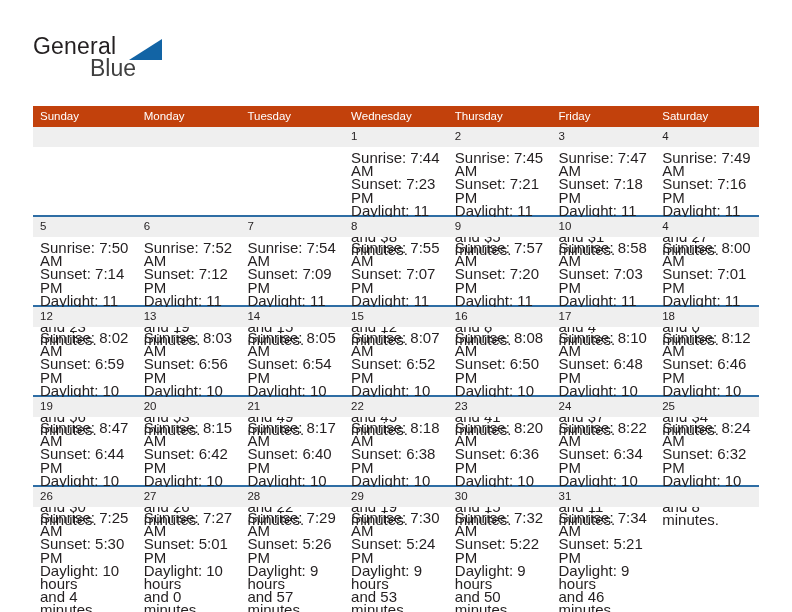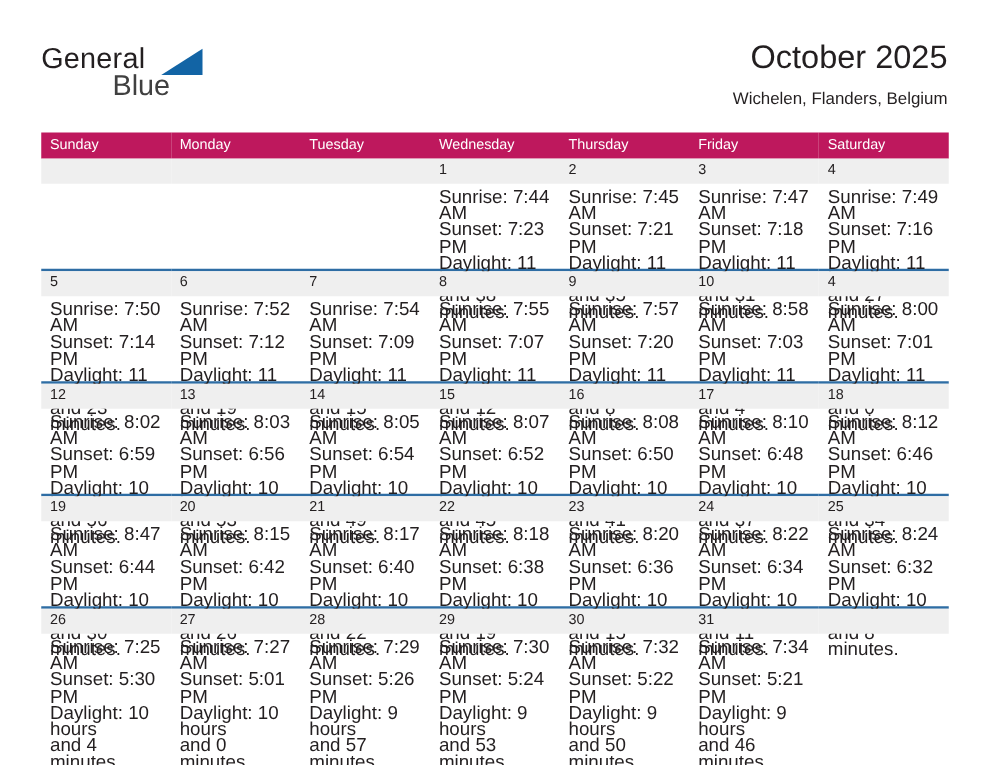--- a/index.html
+++ b/index.html
@@ -90,21 +90,21 @@
     position: absolute;
     left: 33px;
     top: 106px;
     width: 726px;
     border-collapse: collapse;
     table-layout: fixed;
   }
   .cal col { width: 103.71px; }
 
   thead th {
-    background: #be185d;
+    background: #c2410c;
     color: #ffffff;
     font-size: 11.5px;
     font-weight: normal;
     text-align: left;
     padding: 4px 0 5px 7px;
     height: 12px;
     font-family: "Liberation Sans", sans-serif;
   }
 
   tbody td {
@@ -145,24 +145,20 @@
 <div class="page">
 
   <div class="top">
 
     <div class="brand">
       <span class="brand-general">General</span>
       <span class="brand-tri"></span>
       <span class="brand-blue">Blue</span>
     </div>
 
-    <div class="title-wrap">
-      <div class="cal-title">October 2025</div>
-      <div class="cal-sub">Wichelen, Flanders, Belgium</div>
-    </div>
 
   </div>
 
   <table class="cal">
     <colgroup>
       <col>
         <col>
         <col>
         <col>
         <col>

